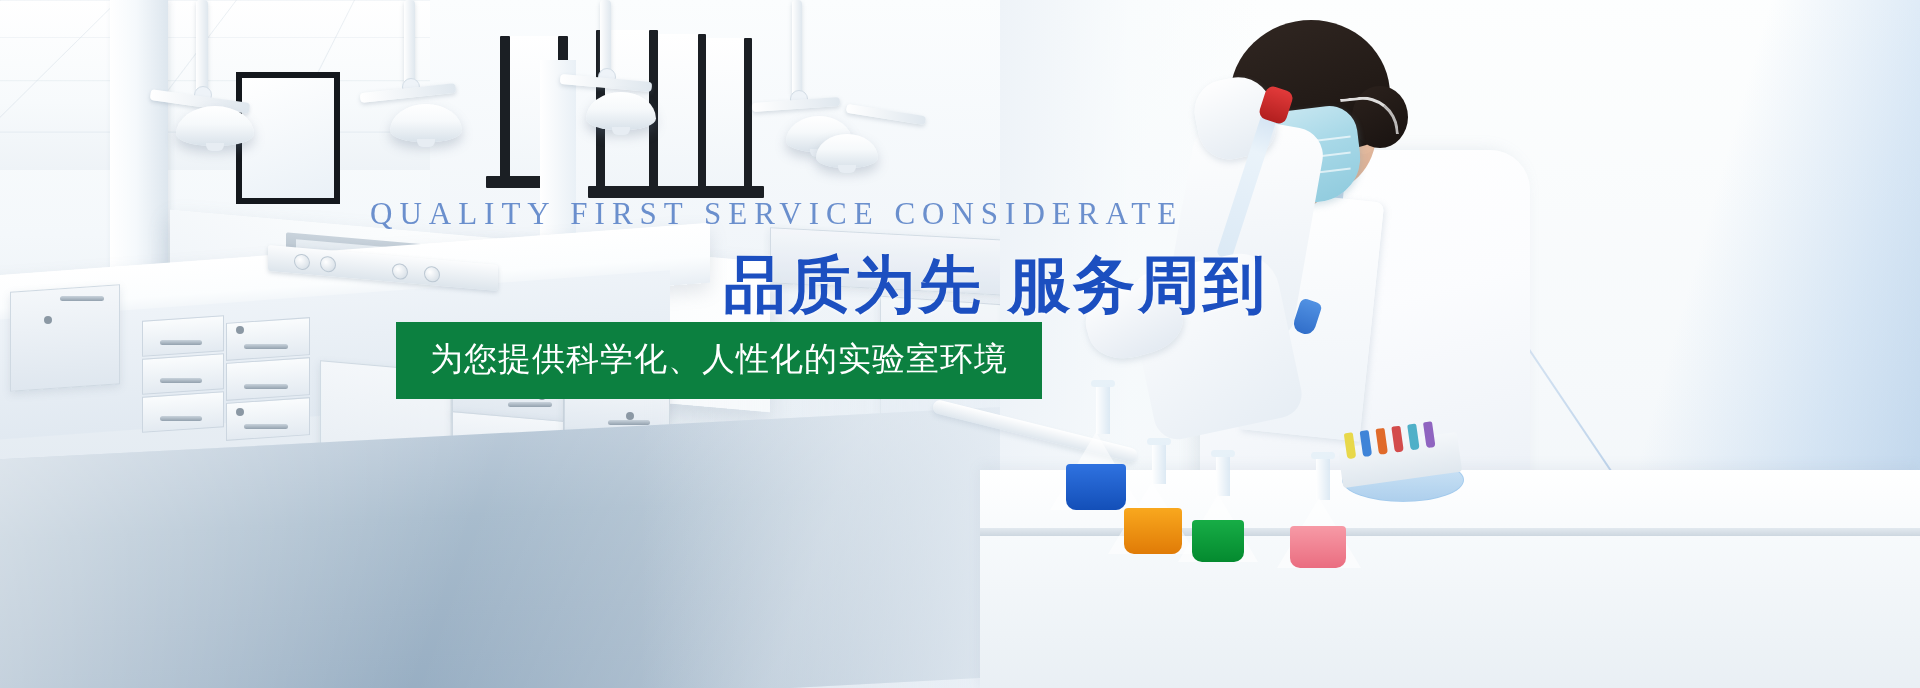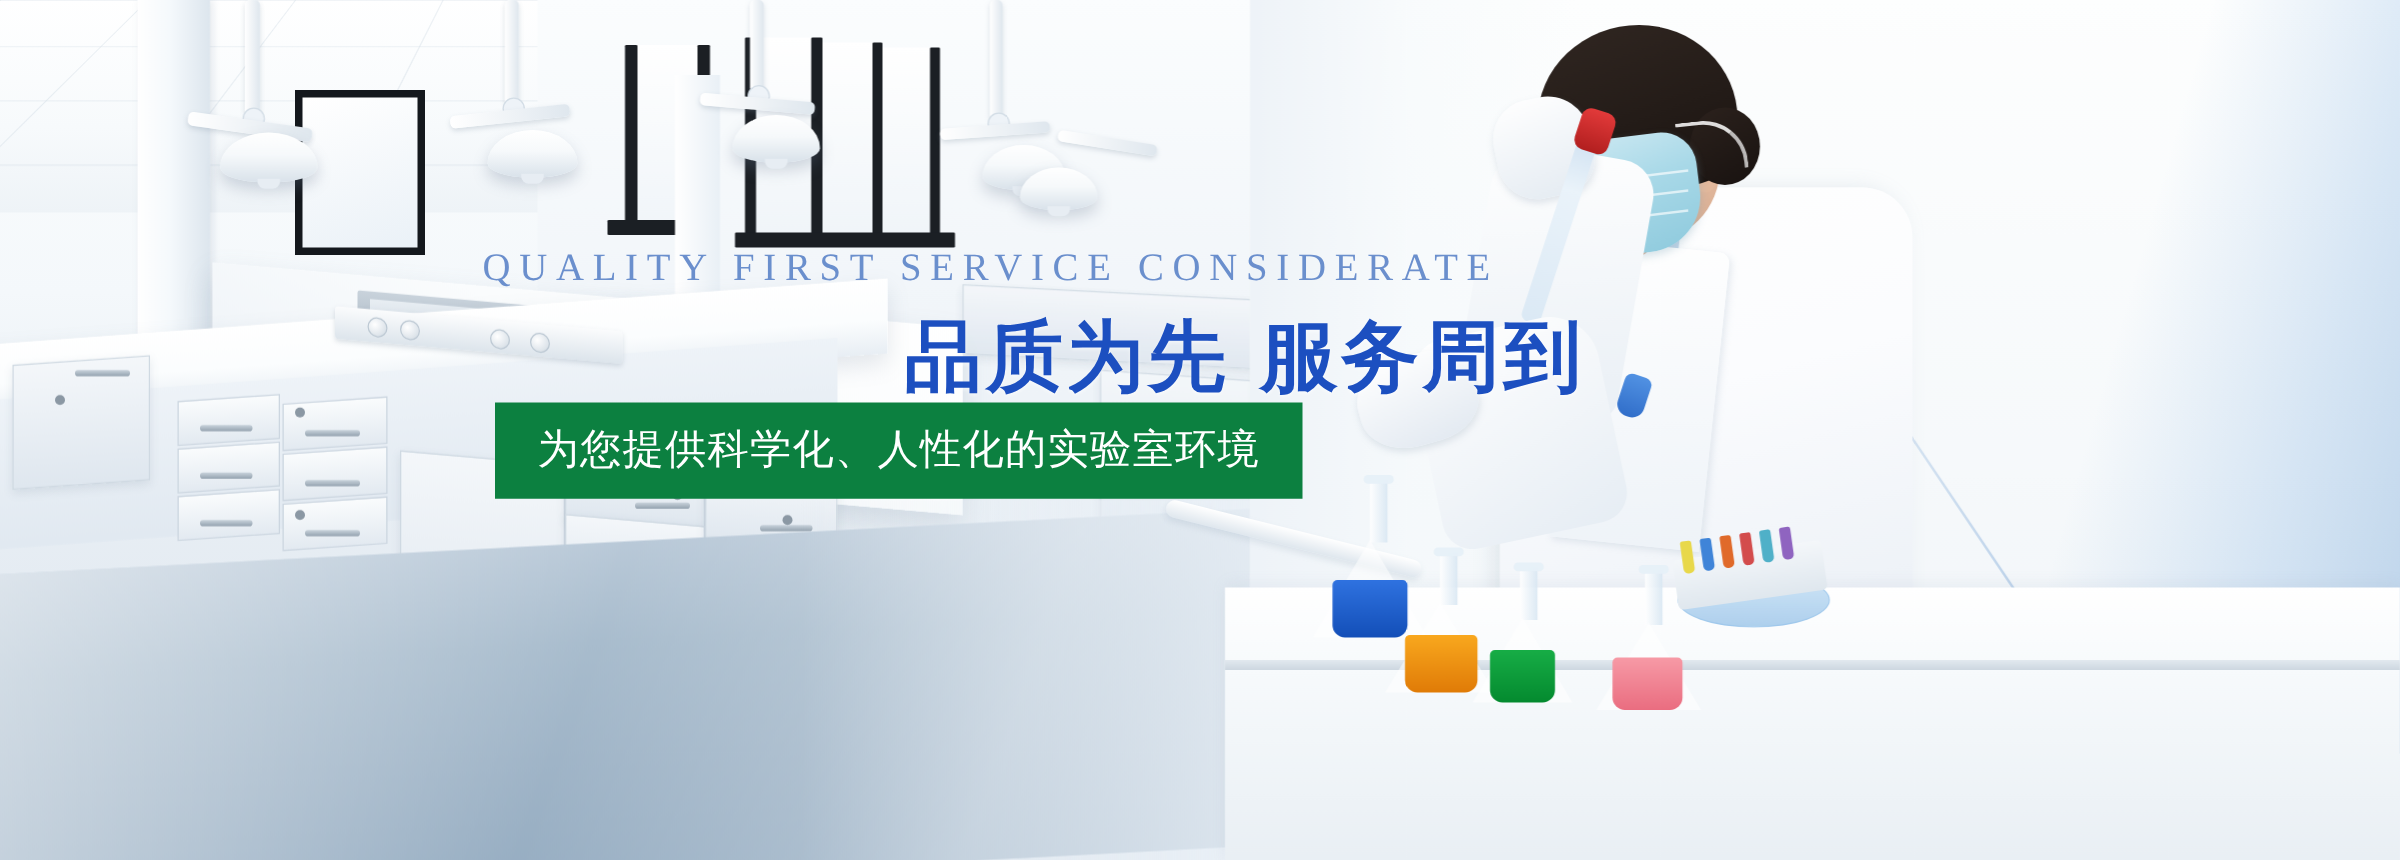--- a/index.html
+++ b/index.html
@@ -356,21 +356,20 @@
   #text-block{
     left:370px;top:196px;width:880px;height:260px;
   }
   #eyebrow{
     position:absolute;left:0;top:0;
     font-family:"Liberation Serif","DejaVu Serif",serif;
     font-size:31px;letter-spacing:7px;
     color:#5f86c9;
     white-space:nowrap;
     opacity:.92;
-    margin-left:16px;
   }
   #headline{
     position:absolute;right:-18px;top:47px;
     font-family:"DejaVu Sans","Liberation Sans",sans-serif;
     font-weight:bold;
     font-size:62px;
     letter-spacing:3px;
     color:#1c4fc0;
     white-space:nowrap;
     text-shadow:0 2px 3px rgba(255,255,255,.55);

